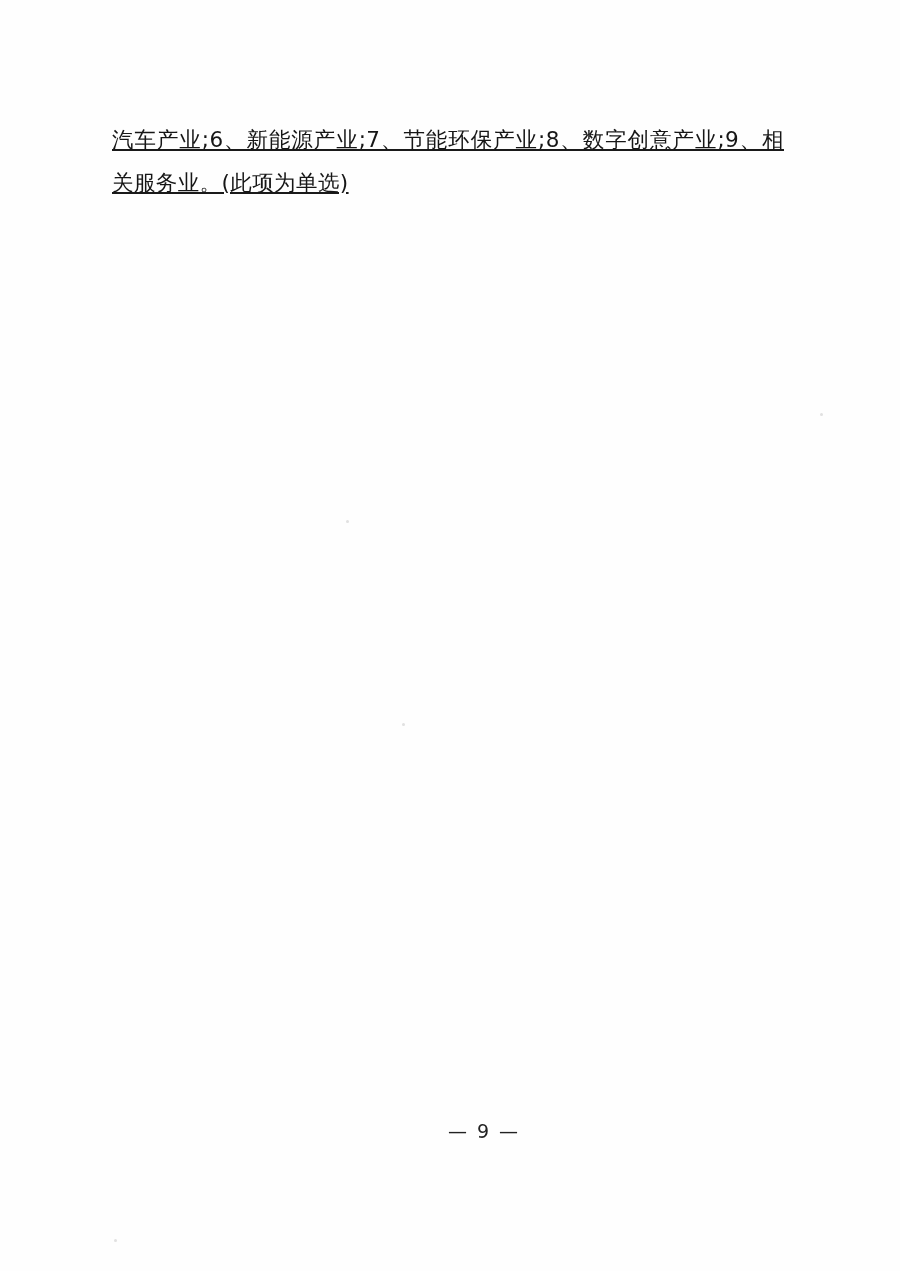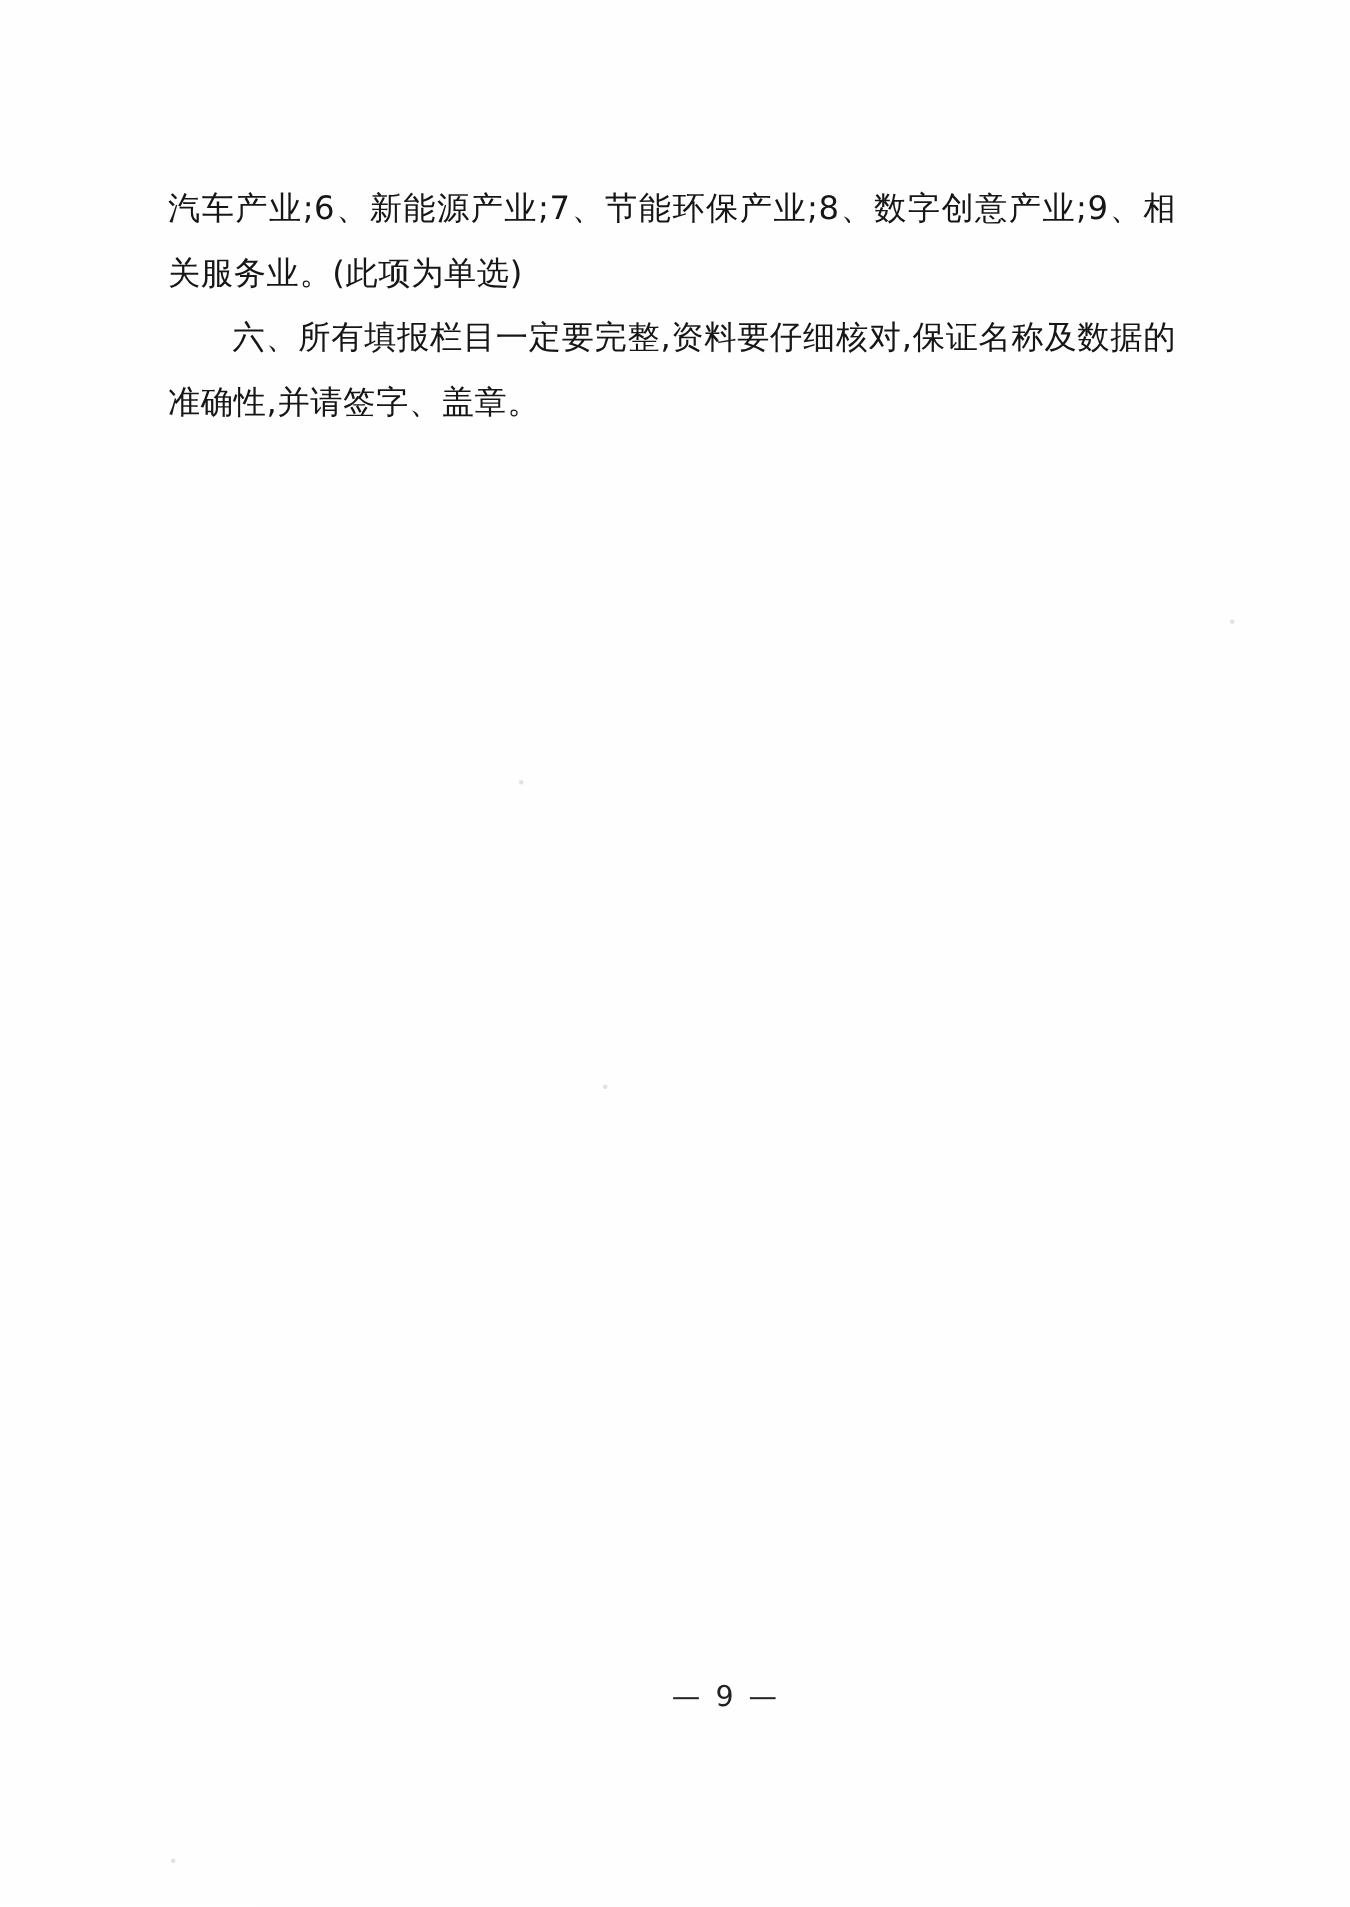--- a/index.html
+++ b/index.html
@@ -21,20 +21,21 @@
     top: 0;
     width: 900px;
     height: 1271px;
     background: #fefefe;
   }
   .content {
     position: absolute;
     left: 112px;
     top: 118px;
     width: 672px;
+    text-decoration: underline;
   }
   .para {
     font-size: 21.5px;
     line-height: 43px;
     letter-spacing: 0.4px;
     color: #161616;
     text-align: justify;
     text-justify: inter-ideograph;
     margin: 0 0 0 0;
     font-family: "DejaVu Sans", "Liberation Sans", sans-serif;
@@ -65,21 +66,20 @@
     opacity: 0.55;
   }
 </style>
 </head>
 <body>
 
 <div class="page">
 
   <div class="content">
     <p class="para">汽车产业;6、新能源产业;7、节能环保产业;8、数字创意产业;9、相关服务业。(此项为单选)</p>
-    <p class="para indent">六、所有填报栏目一定要完整,资料要仔细核对,保证名称及数据的准确性,并请签字、盖章。</p>
   </div>
 
   <div class="footer">
     <span class="page-number">— 9 —</span>
   </div>
 
   <div class="speck" style="left:820px; top:413px; width:3px; height:3px;"></div>
   <div class="speck" style="left:346px; top:520px; width:3px; height:3px;"></div>
   <div class="speck" style="left:402px; top:723px; width:3px; height:3px;"></div>
   <div class="speck" style="left:114px; top:1239px; width:3px; height:3px;"></div>

